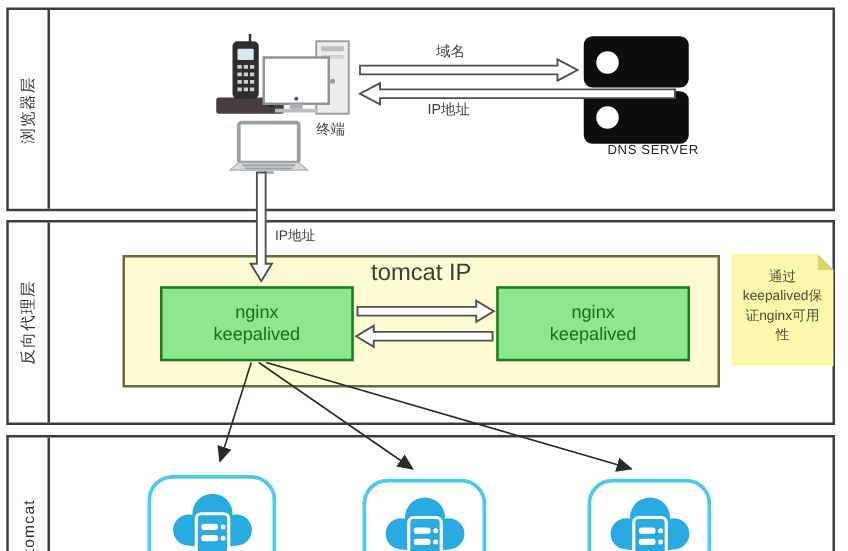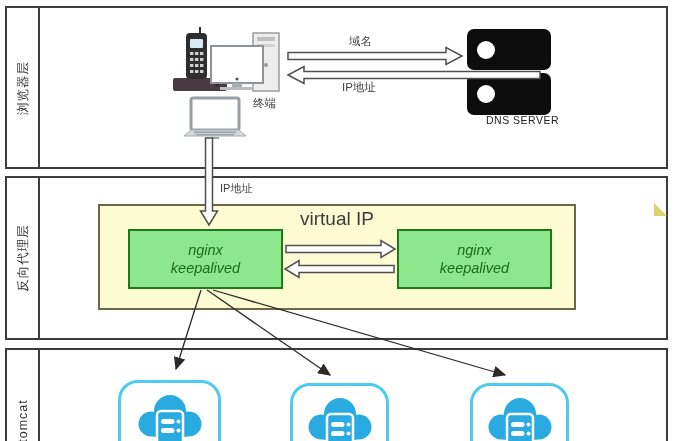--- a/index.html
+++ b/index.html
@@ -15,21 +15,21 @@
   .dns-dot{position:absolute;left:10px;top:50%;transform:translateY(-50%);width:18px;height:18px;
            border-radius:50%;background:#fff;}
   .small-label{position:absolute;font-size:11.5px;color:#3f3f3f;}
   .center{text-align:left;}
   
   #vip{position:absolute;left:98px;top:204px;width:478px;height:106px;background:#fcfbd2;
        border:2px solid #6b6848;box-sizing:border-box;}
   #vip-title{position:absolute;left:0;right:0;top:2px;text-align:center;font-size:19px;color:#3c3c3c;}
   .nginx{position:absolute;width:155px;height:60px;background:#8de88d;border:2px solid #1f7a1f;
          box-sizing:border-box;display:flex;align-items:center;justify-content:center;
-         font-size:14.5px;color:#1c6b1c;white-space:pre-line;text-align:center;line-height:1.25;font-style:italic;}
+         font-size:14.5px;color:#1c6b1c;white-space:pre-line;text-align:center;line-height:1.25;}
   
   #note{position:absolute;left:585px;top:203px;width:82px;height:90px;background:#fbf8ab;
         clip-path:polygon(0 0,calc(100% - 13px) 0,100% 13px,100% 100%,0 100%);
         box-sizing:border-box;}
   #note-fold{position:absolute;top:0;right:0;width:13px;height:13px;background:#ddd26e;
              clip-path:polygon(0 0,100% 100%,0 100%);}
   #note-text{position:absolute;left:0;right:0;top:12px;text-align:center;font-size:11px;
              line-height:1.4;color:#4c4c3c;white-space:pre-line;}
   
   .tnode{position:absolute;width:99px;height:100px;background:#fff;border:3px solid #4ecaf0;
@@ -115,27 +115,33 @@
   <div class="dns-box" style="left:467px;top:73px;height:42px;">
     <span class="dns-dot"></span>
   </div>
   <div class="small-label center" style="left:486px;top:114px;width:96px;font-size:10.5px;letter-spacing:0.5px;color:#222;">DNS SERVER</div>
 
   <div class="small-label center" style="left:349px;top:34px;width:44px;">域名</div>
   <div class="small-label center" style="left:342px;top:80px;width:60px;">IP地址</div>
   <div class="small-label" style="left:220px;top:181px;font-size:11px;">IP地址</div>
 
   <div id="vip">
-    <div id="vip-title">virtual IP</div>
+    <div id="vip-title">tomcat IP</div>
   </div>
   <div class="nginx" style="left:128px;top:229px;">nginx
 keepalived</div>
   <div class="nginx" style="left:397px;top:229px;">nginx
 keepalived</div>
 
+  <div id="note">
+    <div id="note-text">通过
+keepalived保
+证nginx可用
+性</div>
+  </div>
   <div id="note-fold" style="left:654px;top:203px;position:absolute;"></div>
 
   <div class="tnode" style="left:118px;top:380px;width:103px;">
     <svg width="74" height="60" viewBox="0 0 74 60" style="margin:9px auto 0;">
       <g fill="#29abe2">
         <circle cx="37" cy="19" r="16"></circle>
           <circle cx="18" cy="32" r="12.5"></circle>
           <circle cx="56" cy="32" r="12.5"></circle>
         <rect x="14" y="28" width="46" height="17" rx="8.5"></rect>
       </g>

